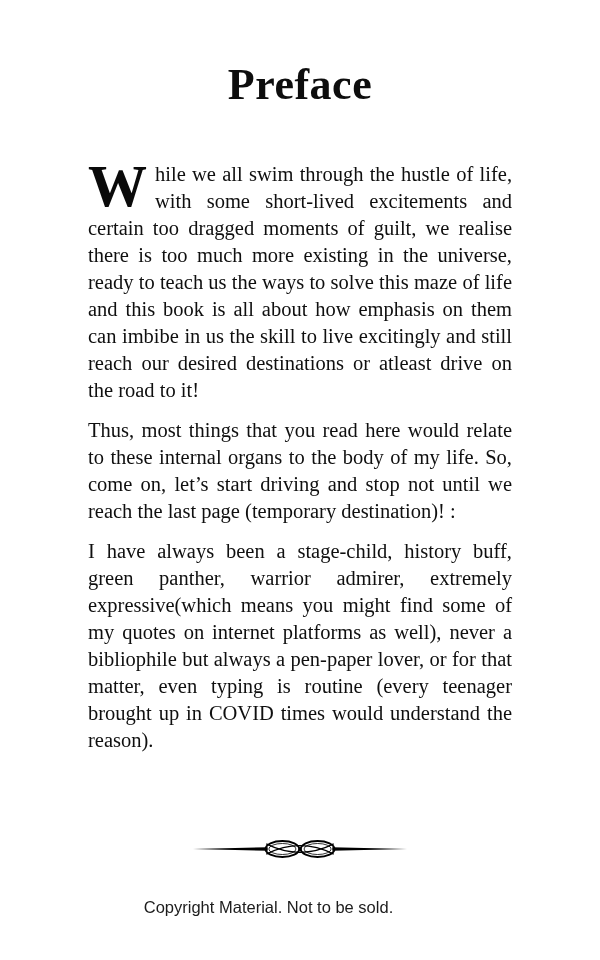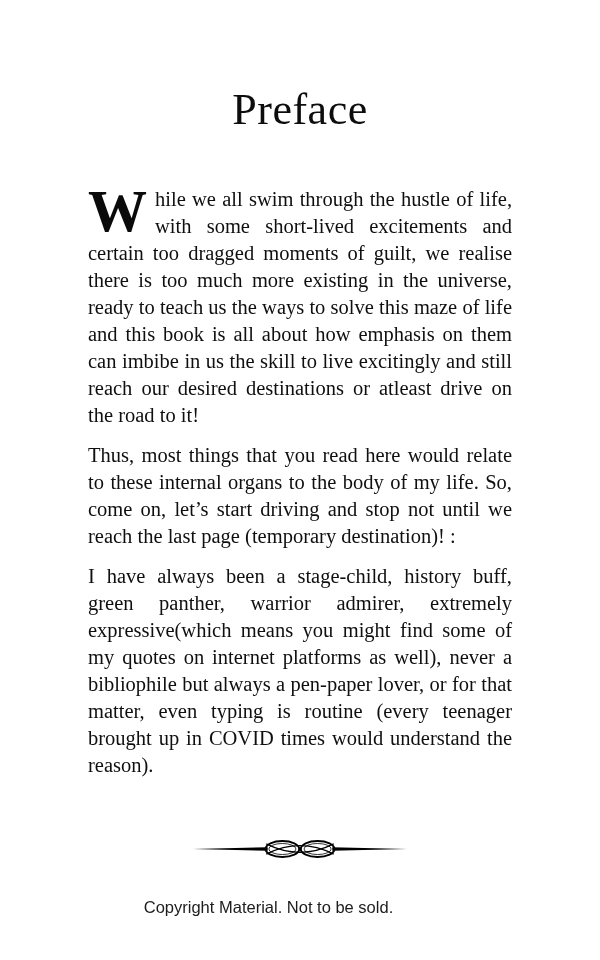--- a/index.html
+++ b/index.html
@@ -11,24 +11,24 @@
     position: relative;
     width: 600px;
     height: 960px;
     background: #ffffff;
     overflow: hidden;
     font-family: "Liberation Serif", serif;
     color: #111111;
   }
   .page-title {
     margin: 0;
-    padding-top: 86px;
+    padding-top: 61px;
     text-align: center;
     font-family: "Liberation Serif", serif;
-    font-weight: 400;
+    font-weight: 700;
     font-size: 44px;
     line-height: 1.1;
     letter-spacing: 0.5px;
     color: #0d0d0d;
   }
   .body-text {
     width: 424px;
     margin: 52px auto 0 auto;
     font-size: 20.5px;
     line-height: 27px;

